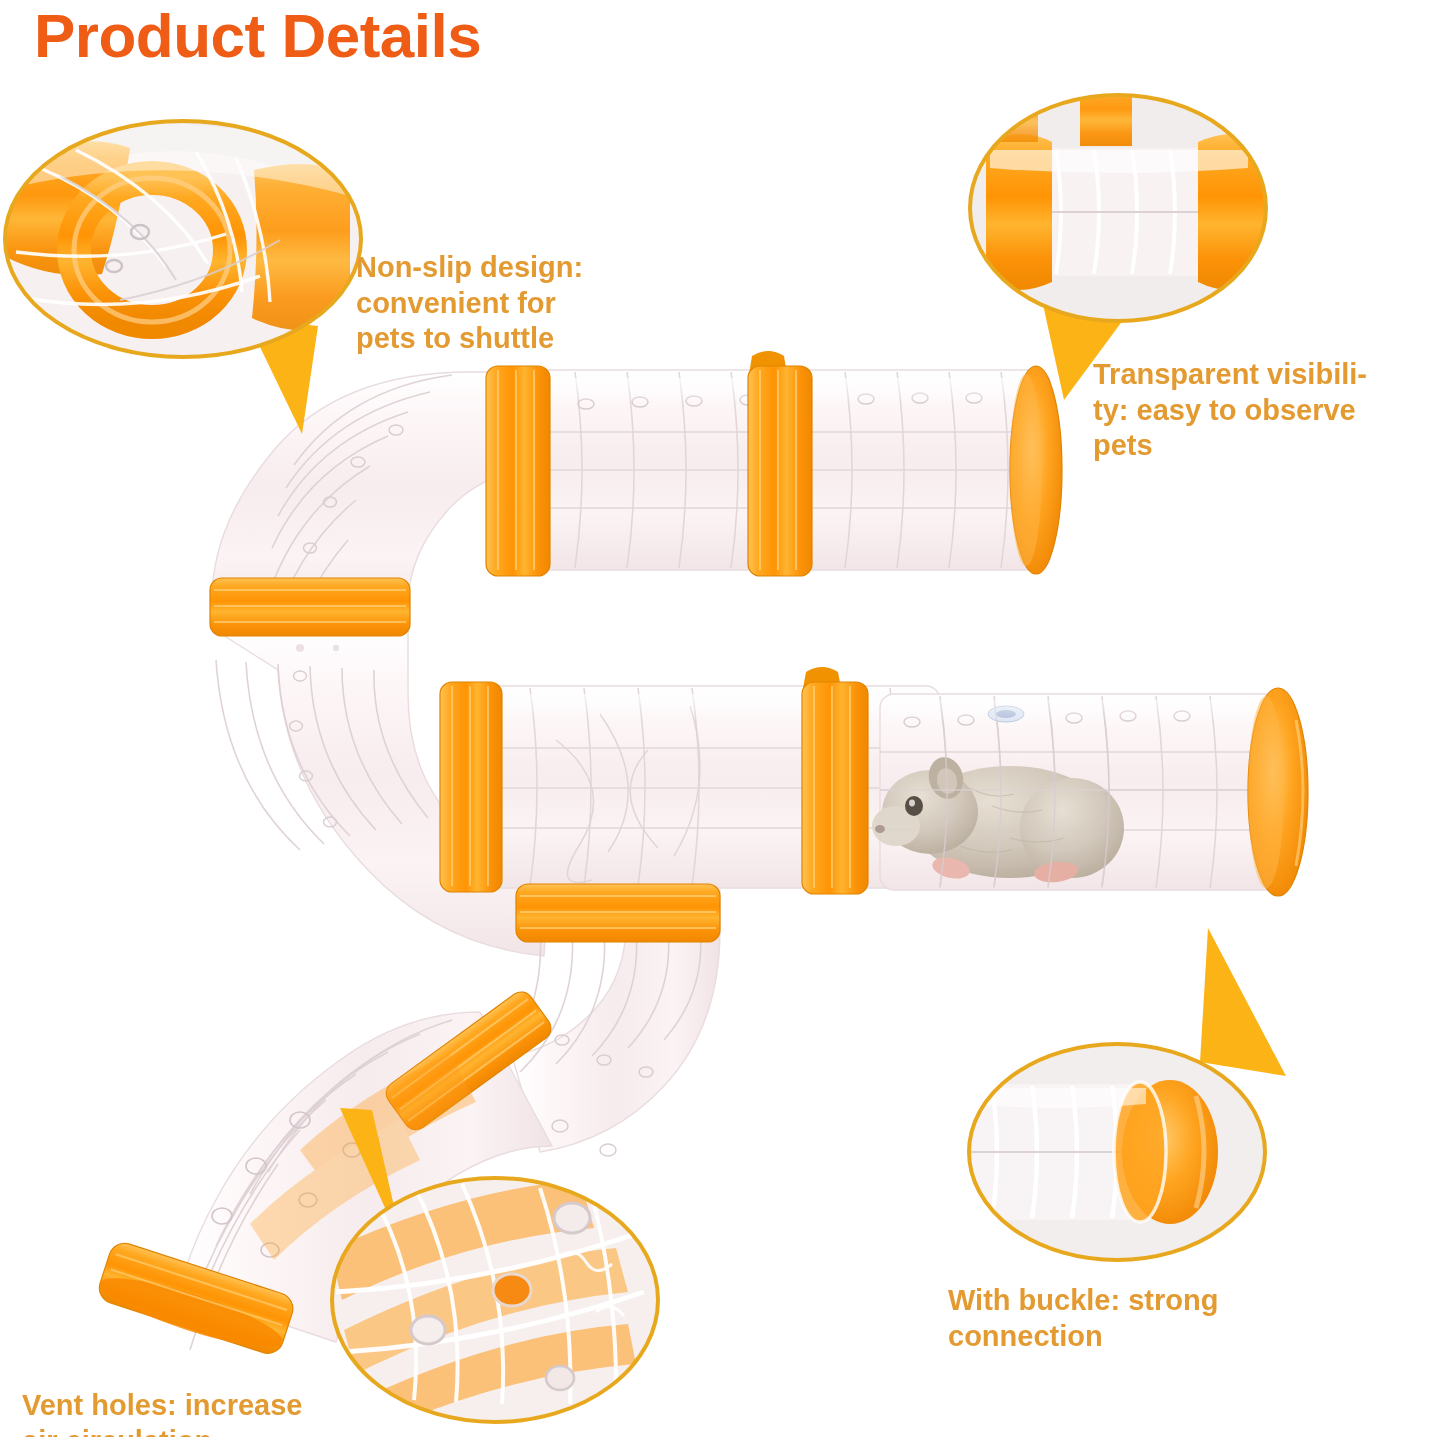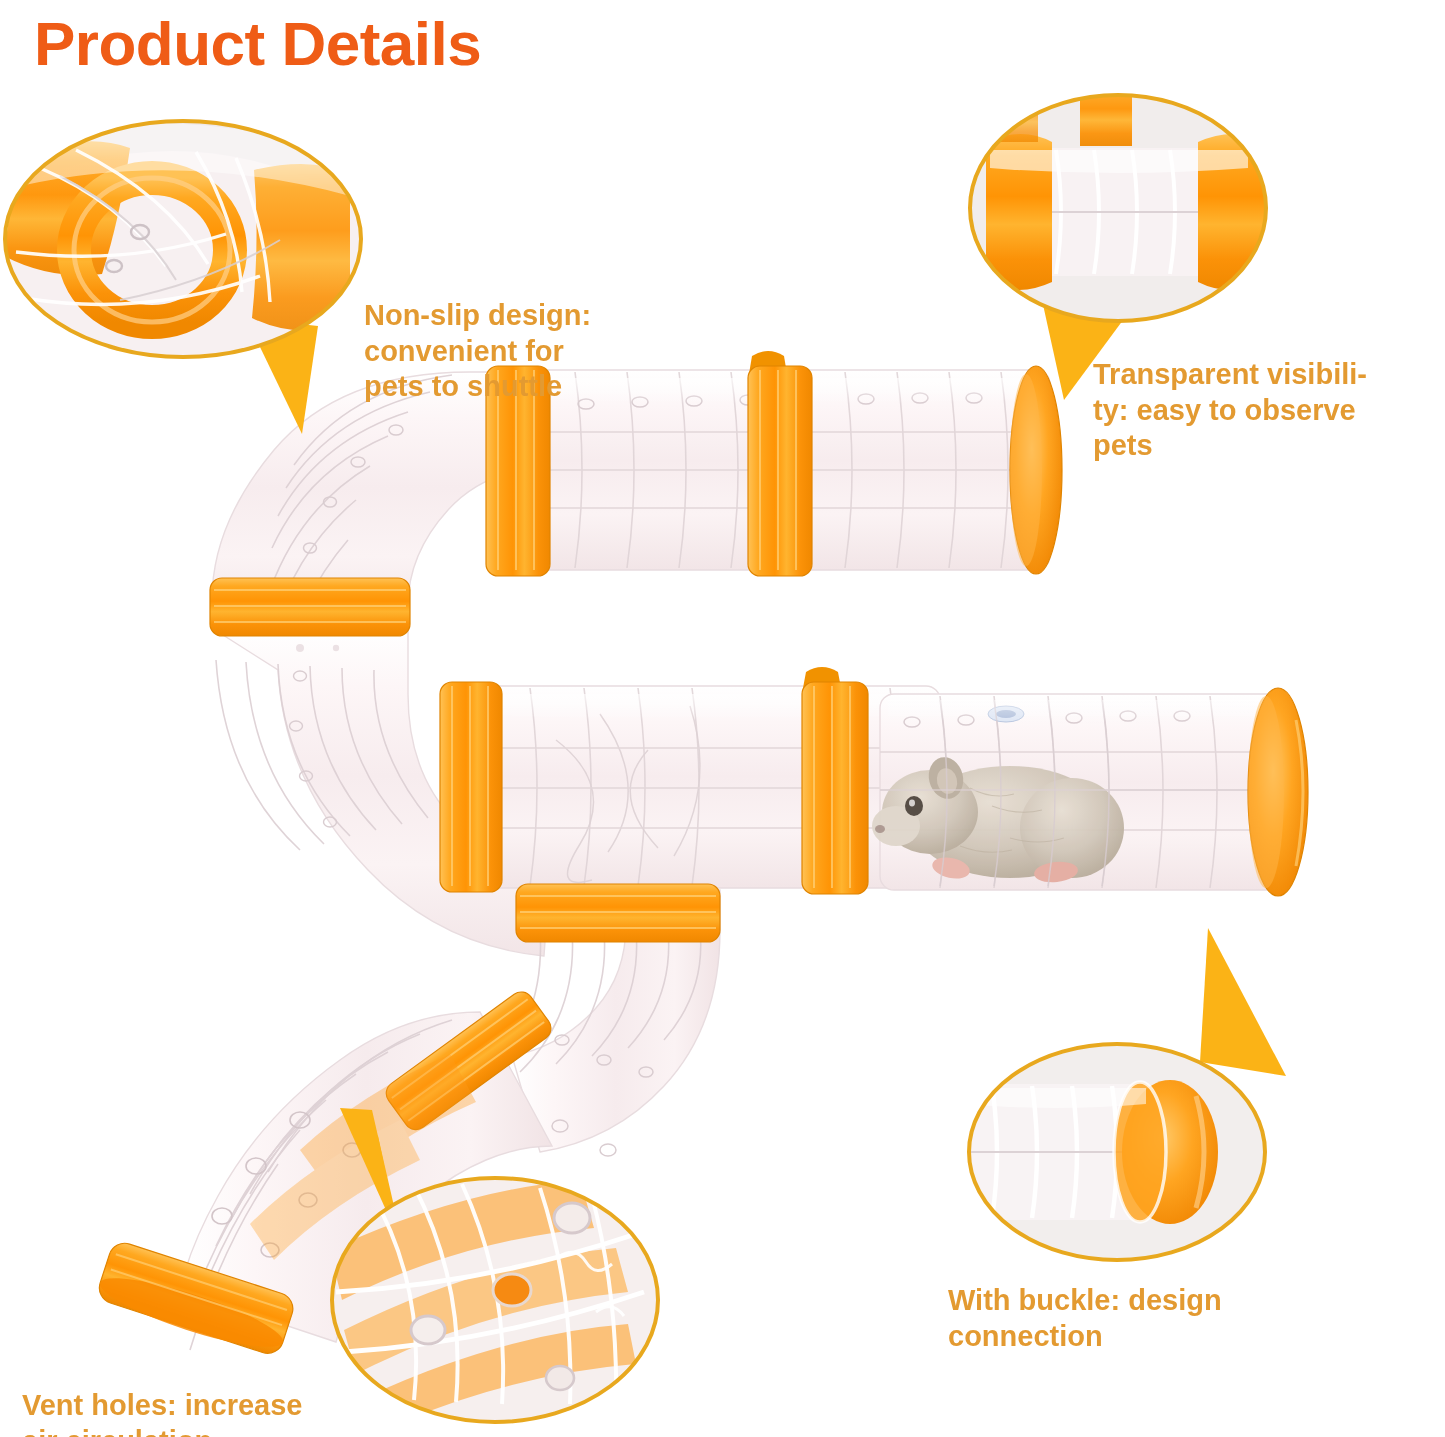--- a/index.html
+++ b/index.html
@@ -6,34 +6,34 @@
   html,body { background:#ffffff; }
   body {
     width:1445px; height:1437px;
     font-family:"Liberation Sans", sans-serif;
     position:relative; overflow:hidden;
   }
   #stage { position:absolute; inset:0; }
 
   
   .page-title{
-    position:absolute; left:34px; top:8px;
+    position:absolute; left:34px; top:0;
     font-size:62px; font-weight:bold; letter-spacing:-0.5px;
     color:#ef5c16; white-space:nowrap;
     font-family:"Liberation Sans", sans-serif;
   }
 
   
   .callout-text{
     position:absolute;
     font-size:29px; font-weight:bold; line-height:1.23;
     color:#e39a31; white-space:pre-line;
     font-family:"Liberation Sans", sans-serif;
   }
-  #txt-nonslip     { left:364px;  top:250px;  width:300px;margin-top:48px; }
+  #txt-nonslip     { left:356px;  top:250px;  width:300px; }
   #txt-transparent { left:1093px; top:333px;  width:345px;margin-top:24px; }
   #txt-buckle      { left:948px;  top:1283px; width:370px; }
   #txt-vent        { left:22px;   top:1388px; width:380px; }
 
   
   svg.layer{ position:absolute; left:0; top:0; width:1445px; height:1437px; }
 </style>
 </head>
 <body>
 
@@ -589,19 +589,19 @@
   <div class="page-title">Product Details</div>
 
   <div class="callout-text" id="txt-nonslip">Non-slip design:
 convenient for
 pets to shuttle</div>
 
   <div class="callout-text" id="txt-transparent">Transparent visibili-
 ty: easy to observe
 pets</div>
 
-  <div class="callout-text" id="txt-buckle">With buckle: design
+  <div class="callout-text" id="txt-buckle">With buckle: strong
 connection</div>
 
   <div class="callout-text" id="txt-vent">Vent holes: increase
 air circulation</div>
 
 </div>
 
 </body></html>

